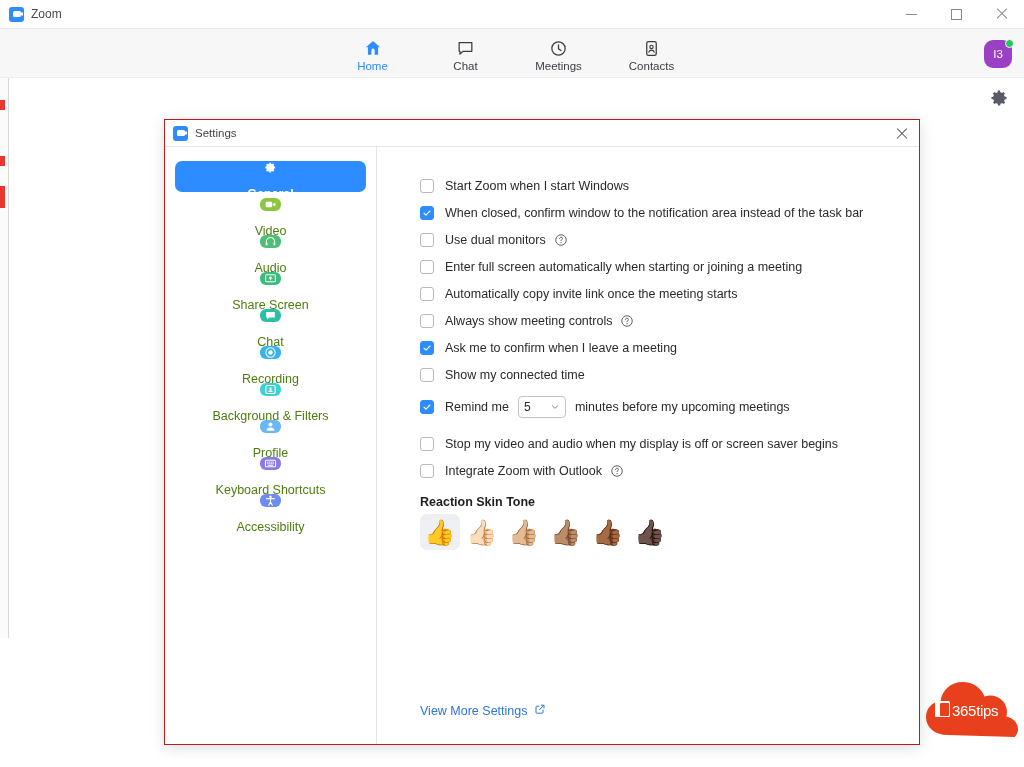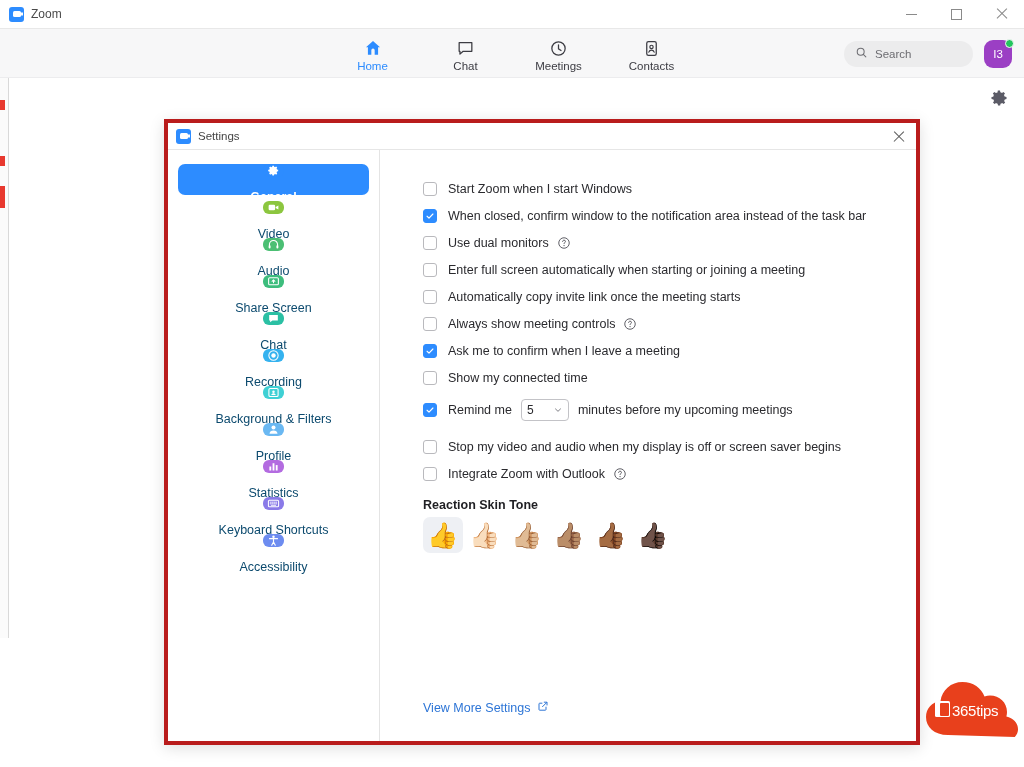--- a/index.html
+++ b/index.html
@@ -95,21 +95,21 @@
     position: absolute; left: 0; top: 78px; width: 9px; height: 560px;
     background: #fbfbfb; border-right: 1px solid #d9d9d9;
   }
   .edge-mark { position: absolute; left: 0; width: 5px; background: #e8392f; }
 
   
   .settings-dialog {
     position: absolute; left: 164px; top: 119px;
     width: 756px; height: 626px;
     background: #ffffff;
-    border: 4px solid #b91c1c;
+    border: 1px solid #b91c1c;
     box-shadow: 0 3px 14px rgba(0,0,0,0.13);
     display: flex; flex-direction: column;
   }
   .dlg-titlebar {
     height: 27px; min-height: 27px;
     border-bottom: 1px solid #e6e6e6;
     display: flex; align-items: center; padding-left: 8px;
     background: #fff;
   }
   .dlg-title-text { font-size: 11.5px; color: #454545; margin-left: 7px; }
@@ -132,21 +132,21 @@
     border-right: 1px solid #e4e4e4;
     padding: 14px 10px 0 10px;
     background: #fff;
   }
   .side-item {
     display: flex; align-items: center; gap: 13px;
     height: 31px; border-radius: 7px; padding: 0 10px;
     margin-bottom: 6px; cursor: pointer; flex-direction: column;
   }
   .side-item.active { background: #2d8cff; }
-  .side-label { font-size: 12.5px; color: #0c4a6e; }
+  .side-label { font-size: 12.5px; color: #4d7c0f; }
   .side-item.active .side-label { color: #fff; font-weight: 600; }
   .side-ico {
     width: 21px; height: 21px; min-width: 21px; border-radius: 6px;
     display: flex; align-items: center; justify-content: center;
     color: #fff;
   }
 
   
   .content {
     flex: 1; position: relative;
@@ -277,29 +277,20 @@
               <circle cx="12" cy="10" r="2.1" fill="none" stroke="#3c3c43" stroke-width="1.5"></circle>
               <path d="M8.6 16.6c.6-1.7 2-2.5 3.4-2.5s2.8.8 3.4 2.5" fill="none" stroke="#3c3c43" stroke-width="1.5" stroke-linecap="round"></path>
             </svg>
         </span>
         <span class="nav-label">Contacts</span>
       </div>
 
     </div>
 
     <div class="nav-right">
-      <div class="search-box">
-        <span>
-          <svg width="13" height="13" viewBox="0 0 24 24">
-              <circle cx="10.5" cy="10.5" r="6.4" fill="none" stroke="#6d6d72" stroke-width="1.9"></circle>
-              <path d="M15.3 15.3 20 20" stroke="#6d6d72" stroke-width="1.9" stroke-linecap="round"></path>
-            </svg>
-        </span>
-        <span class="search-ph">Search</span>
-      </div>
       <div class="avatar-wrap">
         <div class="avatar">I3</div>
         <span class="presence-dot"></span>
       </div>
     </div>
   </div>
 
   <div class="page-gear">
     <svg width="20" height="20" viewBox="0 0 24 24">
       <path d="M12 8.2a3.8 3.8 0 1 0 0 7.6 3.8 3.8 0 0 0 0-7.6Zm9 5.1v-2.6l-2.3-.4a6.9 6.9 0 0 0-.8-1.9l1.3-1.9-1.8-1.8-1.9 1.3a6.9 6.9 0 0 0-1.9-.8L13.2 3h-2.6l-.4 2.3a6.9 6.9 0 0 0-1.9.8L6.4 4.8 4.6 6.6l1.3 1.9a6.9 6.9 0 0 0-.8 1.9L3 10.7v2.6l2.3.4c.18.67.45 1.3.8 1.9l-1.3 1.9 1.8 1.8 1.9-1.3c.6.35 1.23.62 1.9.8l.4 2.3h2.6l.4-2.3c.67-.18 1.3-.45 1.9-.8l1.9 1.3 1.8-1.8-1.3-1.9c.35-.6.62-1.23.8-1.9Z" fill="#5b5b66"></path>
@@ -399,30 +390,20 @@
         <div class="side-item">
           <span class="side-ico" style="background:#6ab8f2">
             <svg width="13" height="13" viewBox="0 0 24 24">
                 <circle cx="12" cy="8.4" r="3.7" fill="#fff"></circle>
                 <path d="M4.6 20c0-4 3.3-6.2 7.4-6.2s7.4 2.2 7.4 6.2Z" fill="#fff"></path>
               </svg>
           </span>
           <span class="side-label">Profile</span>
         </div>
 
-        <div class="side-item">
-          <span class="side-ico" style="background:#b36be0">
-            <svg width="13" height="13" viewBox="0 0 24 24">
-                <rect x="4.4" y="12" width="3.4" height="7.4" fill="#fff"></rect>
-                <rect x="10.3" y="6" width="3.4" height="13.4" fill="#fff"></rect>
-                <rect x="16.2" y="9.4" width="3.4" height="10" fill="#fff"></rect>
-              </svg>
-          </span>
-          <span class="side-label">Statistics</span>
-        </div>
 
         <div class="side-item">
           <span class="side-ico" style="background:#8a7ae8">
             <svg width="13" height="13" viewBox="0 0 24 24">
                 <rect x="2.6" y="6" width="18.8" height="12" rx="2" fill="none" stroke="#fff" stroke-width="1.9"></rect>
                 <path d="M6 9.6h1.6M9.4 9.6H11M12.8 9.6h1.6M16.2 9.6h1.6M6 12.6h1.6M9.4 12.6H11M12.8 12.6h1.6M16.2 12.6h1.6M8 15.4h8" stroke="#fff" stroke-width="1.6" stroke-linecap="round"></path>
               </svg>
           </span>
           <span class="side-label">Keyboard Shortcuts</span>
         </div>

